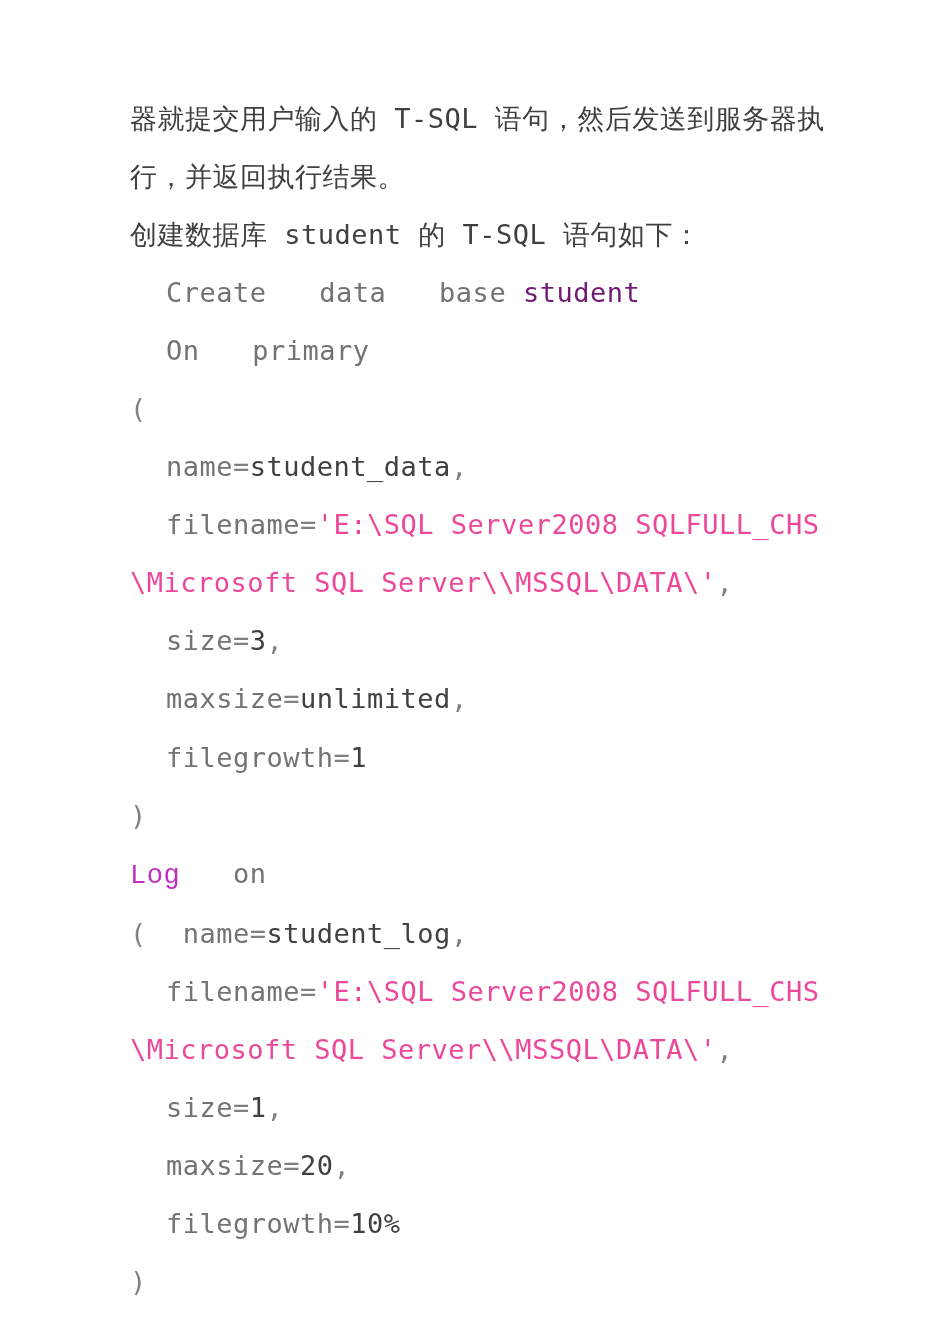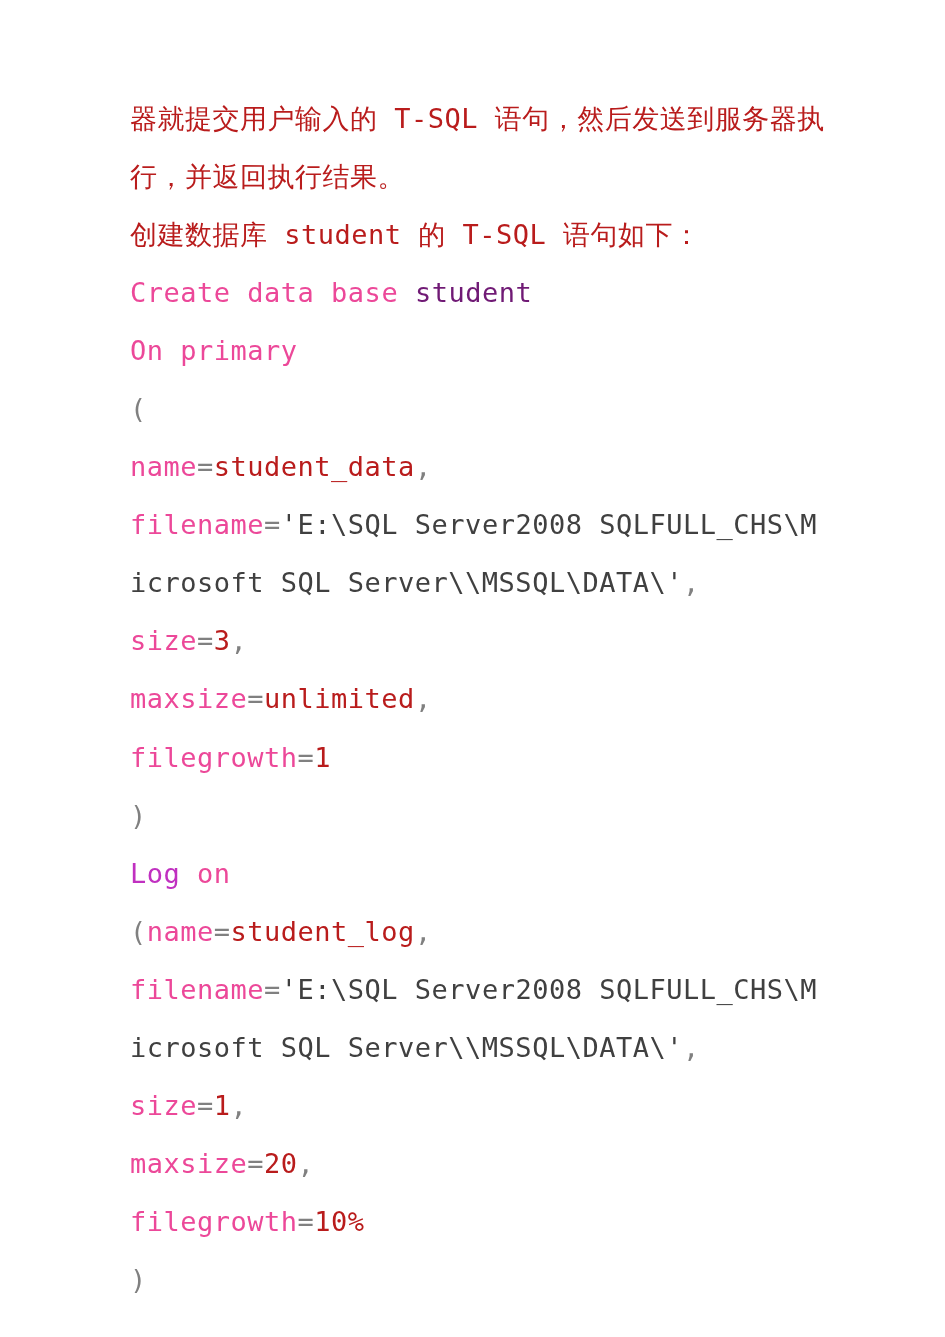--- a/index.html
+++ b/index.html
@@ -13,23 +13,23 @@
     box-sizing: border-box;
     padding: 90px 118px 90px 130px;
     font-family: "Microsoft YaHei", "SimSun", "Segoe UI", monospace;
     font-size: 27px;
     line-height: 2.15;
     color: #000000;
     letter-spacing: 0.5px;
     white-space: pre-wrap;
     word-break: break-all;
   }
-  .blue   { color: #ec4899; }
+  .blue   { color: #737373; margin-left: 36px; }
   .green  { color: #701a75; }
   .gray   { color: #808080; }
-  .red    { color: #404040; margin-top: 32px; }
-  .magenta{ color: #c030c0; }
-  .black  { color: #b91c1c; }
+  .red    { color: #ec4899; margin-top: 32px; }
+  .magenta{ color: #c030c0; font-family: Liberation Mono, monospace; }
+  .black  { color: #404040; }
 </style>
 </head>
 <body>
 
 <div class="page" id="page-root"><div><span class="black">器就提交用户输入的 T-SQL 语句，然后发送到服务器执行，并返回执行结果。</span></div><div><span class="black">创建数据库 student 的 T-SQL 语句如下：</span></div><div><span class="blue">Create</span><span class="black"> </span><span class="blue">data</span><span class="black"> </span><span class="blue">base</span><span class="black"> </span><span class="green">student</span></div><div><span class="blue">On</span><span class="black"> </span><span class="blue">primary</span></div><div><span class="gray">(</span></div><div><span class="blue">name</span><span class="gray">=</span><span class="black">student_data</span><span class="gray">,</span></div><div><span class="blue">filename</span><span class="gray">=</span><span class="red">'E:\SQL Server2008 SQLFULL_CHS\Microsoft SQL Server\\MSSQL\DATA\'</span><span class="gray">,</span></div><div><span class="blue">size</span><span class="gray">=</span><span class="black">3</span><span class="gray">,</span></div><div><span class="blue">maxsize</span><span class="gray">=</span><span class="black">unlimited</span><span class="gray">,</span></div><div><span class="blue">filegrowth</span><span class="gray">=</span><span class="black">1</span></div><div><span class="gray">)</span></div><div><span class="magenta">Log</span><span class="black"> </span><span class="blue">on</span></div><div><span class="gray">(</span><span class="blue">name</span><span class="gray">=</span><span class="black">student_log</span><span class="gray">,</span></div><div><span class="blue">filename</span><span class="gray">=</span><span class="red">'E:\SQL Server2008 SQLFULL_CHS\Microsoft SQL Server\\MSSQL\DATA\'</span><span class="gray">,</span></div><div><span class="blue">size</span><span class="gray">=</span><span class="black">1</span><span class="gray">,</span></div><div><span class="blue">maxsize</span><span class="gray">=</span><span class="black">20</span><span class="gray">,</span></div><div><span class="blue">filegrowth</span><span class="gray">=</span><span class="black">10%</span></div><div><span class="gray">)</span></div></div>
 
 </body></html>

